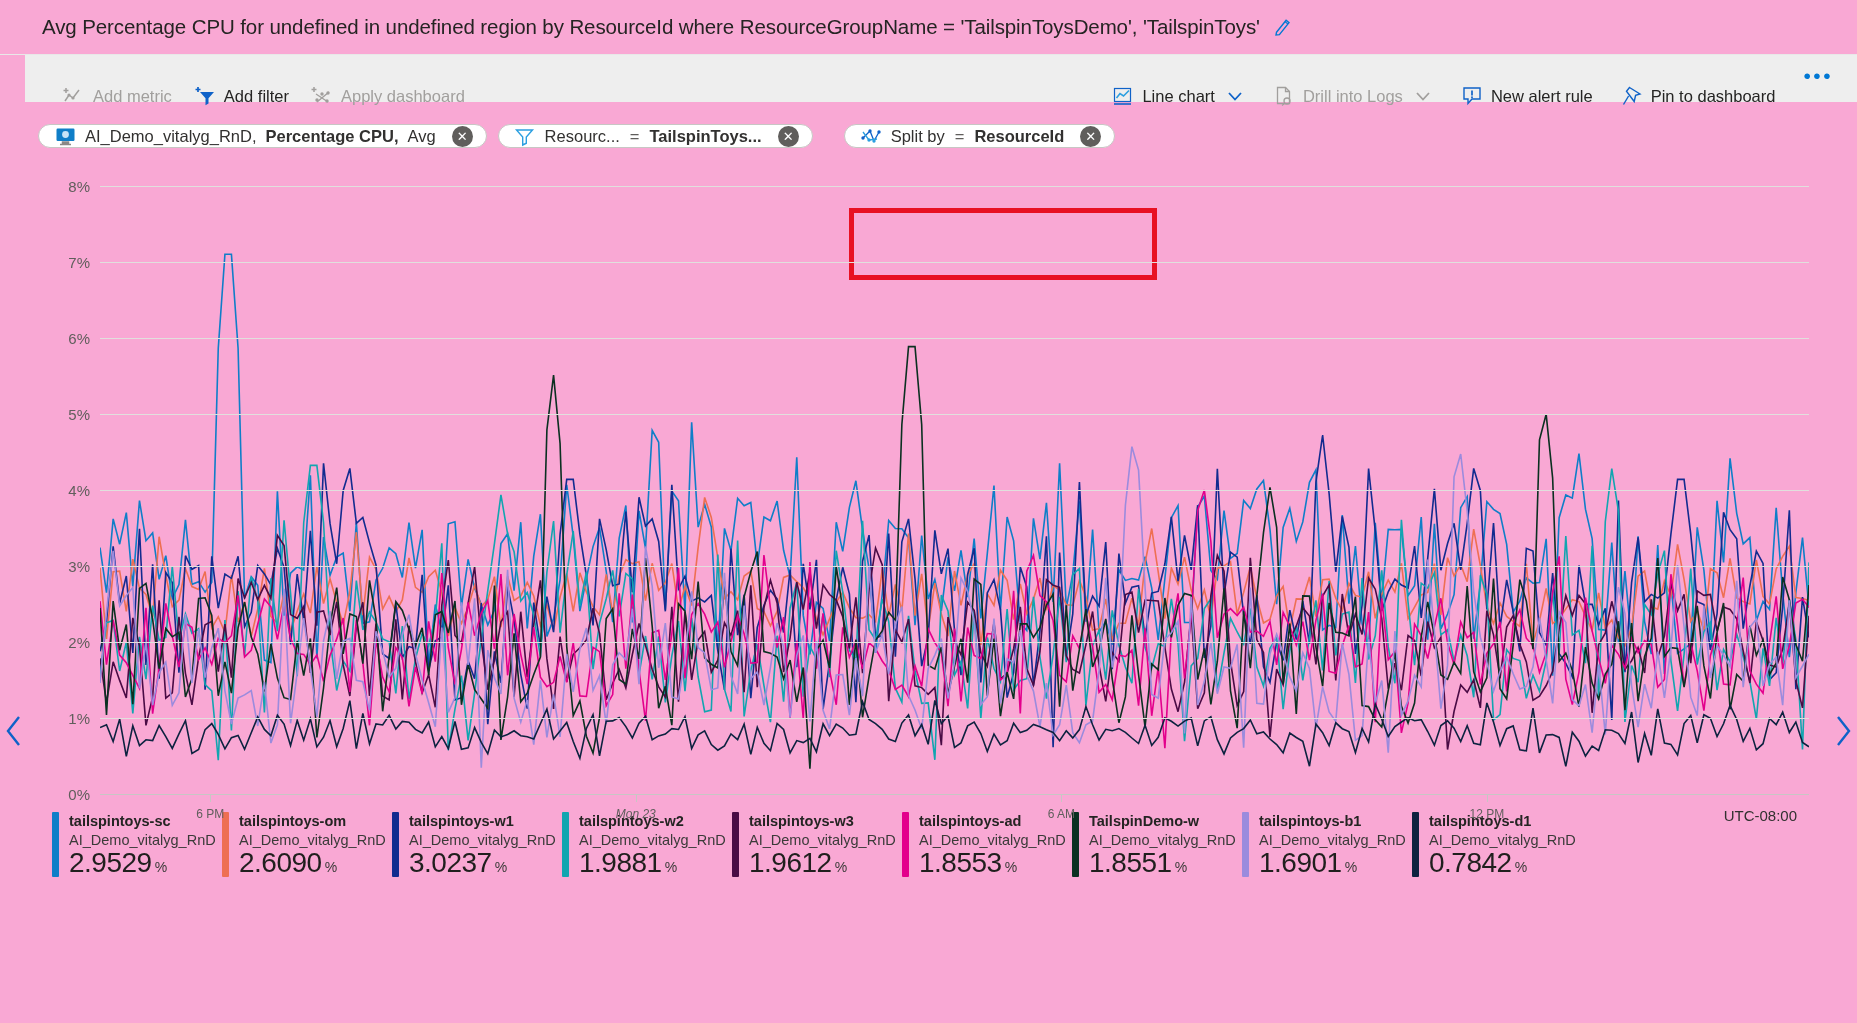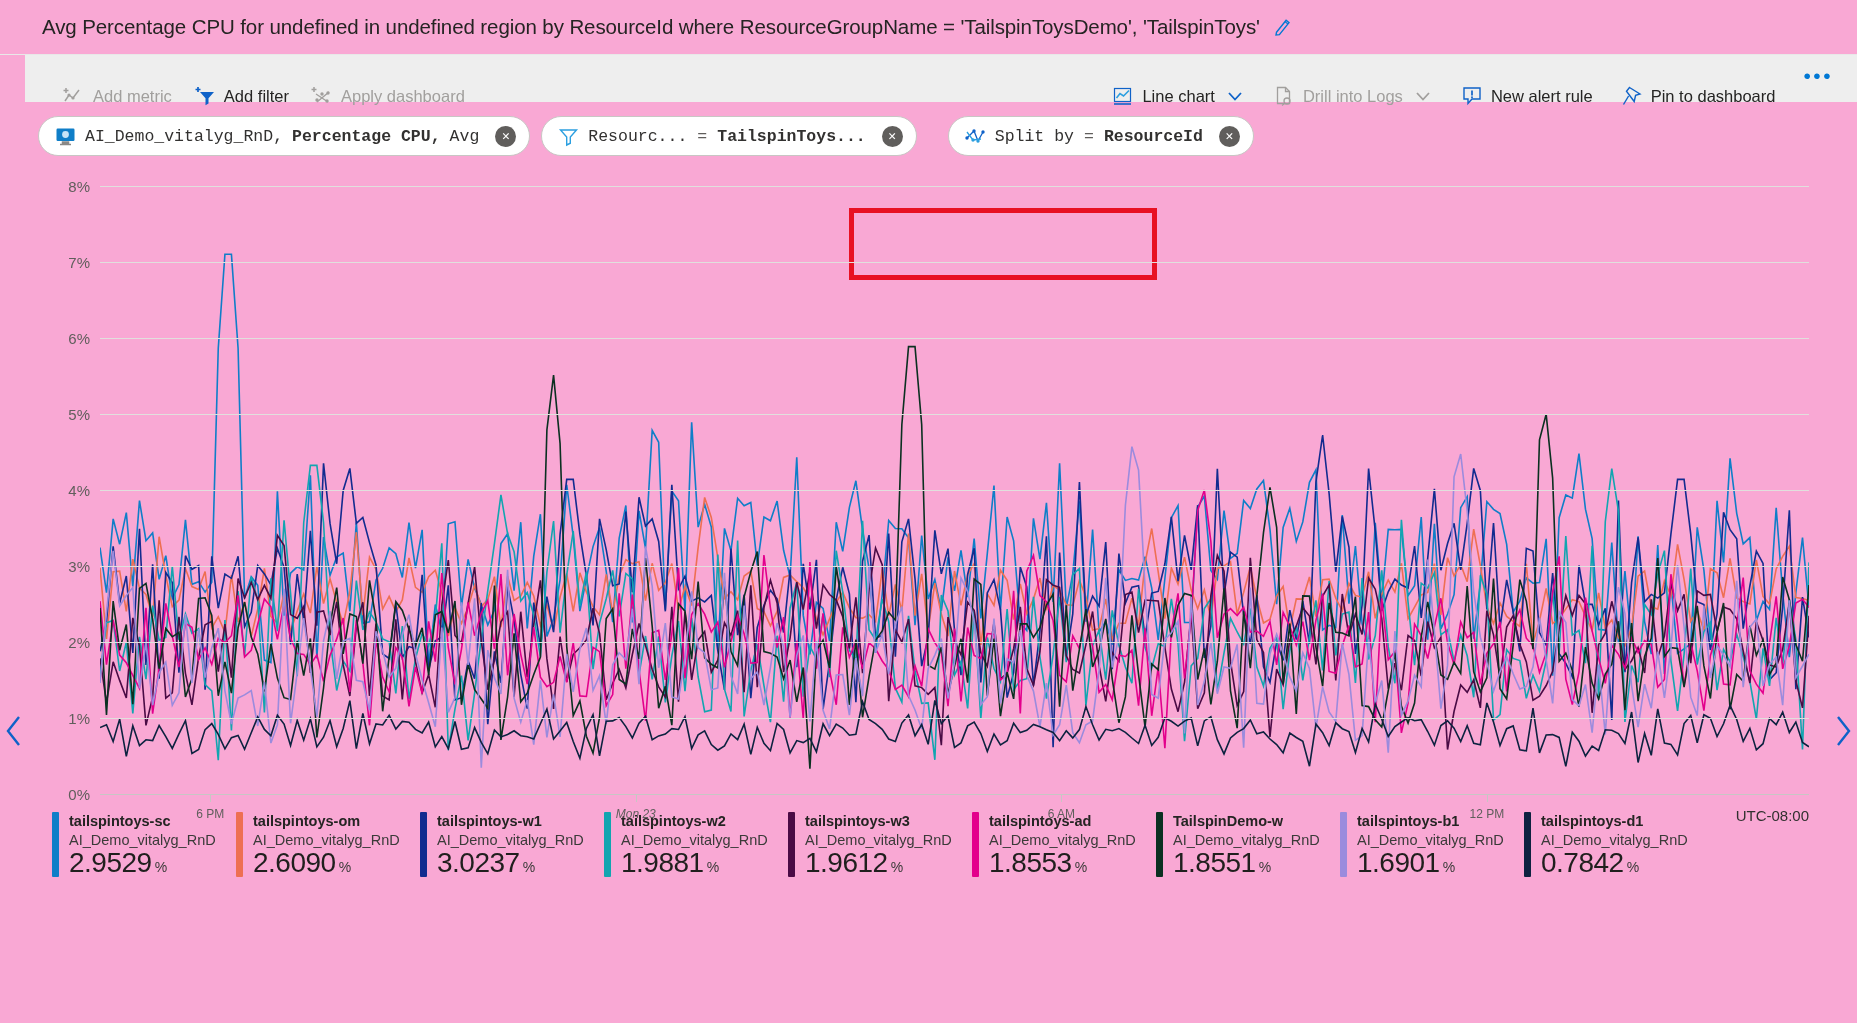--- a/index.html
+++ b/index.html
@@ -66,32 +66,31 @@
   
   .pillsrow {
     position: relative;
     height: 68px;
     display: flex;
     align-items: center;
     padding-left: 38px;
     gap: 11px;
   }
   .pill {
-    height: 40px;
+    height: 24px;
     border: 1px solid #c8c6c4;
     border-radius: 20px;
     background: #fff;
     display: flex; align-items: center;
     gap: 9px;
     padding: 0 13px 0 15px;
     font-size: 16.5px;
     color: #323130;
     cursor: pointer;
     white-space: nowrap;
-    font-family: Liberation Mono, monospace;
   }
   .pill .pico { display: inline-flex; align-items: center; justify-content: center; width: 22px; height: 22px; flex: none; }
   .pill b { font-weight: 700; }
   .pill .eq { color: #605e5c; margin: 0 1px; }
   .pill-x {
     margin-left: 7px;
     width: 21px; height: 21px;
     border-radius: 50%;
     background: #605e5c;
     color: #fff;
@@ -147,33 +146,33 @@
   .xlabel {
     position: absolute;
     top: calc(100% + 13px);
     transform: translateX(-50%);
     font-size: 12px;
     color: #605e5c;
     white-space: nowrap;
   }
   .tzlabel {
     position: absolute;
-    right: 0; top: calc(100% + 13px);
+    right: 12px; top: calc(100% + 13px);
     font-size: 15px;
     color: #323130;
     white-space: nowrap;
   }
   svg.series { position: absolute; inset: 0; width: 100%; height: 100%; display: block; }
 
   
   .legend {
     display: flex;
     align-items: flex-start;
     padding: 18px 16px 0 52px;
-    gap: 14px;
+    gap: 0;
   }
   .legend-item {
     display: flex;
     align-items: stretch;
     gap: 10px;
     width: 170px;
     flex: none;
     cursor: pointer;
   }
   .swatch { width: 7px; flex: none; border-radius: 1px; }

